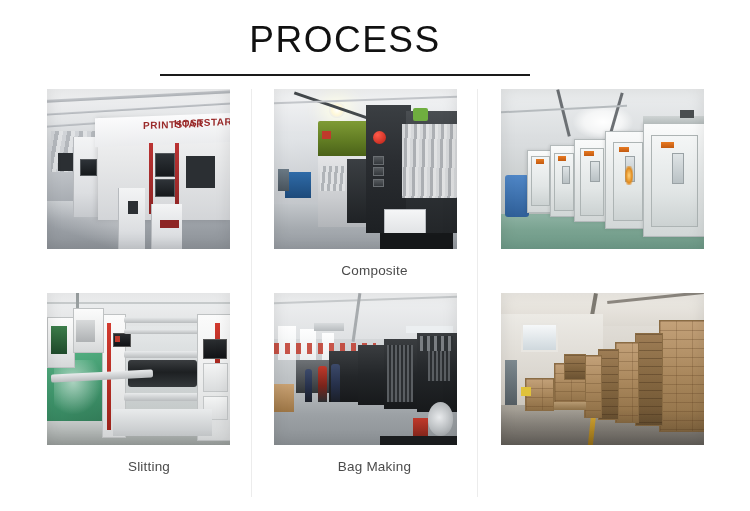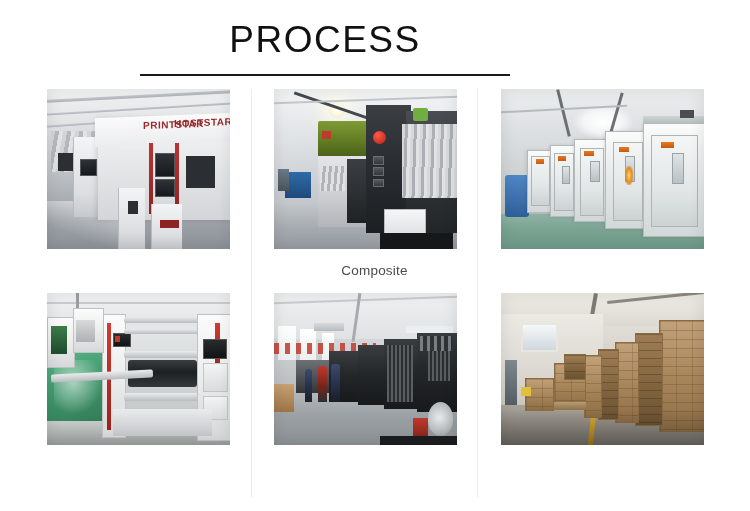--- a/index.html
+++ b/index.html
@@ -13,20 +13,21 @@
     overflow: hidden;
     font-family: "Liberation Sans", sans-serif;
     position: relative;
   }
 
   
   .header {
     width: 650px;
     padding-top: 18px;
     text-align: center;
+    padding-left: 20px;
   }
   .page-title {
     font-family: "Liberation Sans", sans-serif;
     font-size: 37px;
     line-height: 44px;
     font-weight: 400;
     letter-spacing: 1.5px;
     color: #111111;
     margin: 0;
   }
@@ -544,20 +545,21 @@
 
       <div class="layer p4-frame" style="left:82%;top:14%;width:18%;height:82%"></div>
       <div class="layer p4-red" style="left:92%;top:20%;width:5px;height:34%"></div>
       <div class="layer p4-screen" style="left:85%;top:30%;width:12%;height:12%"></div>
       <div class="layer p4-panel" style="left:85%;top:46%;width:13%;height:18%"></div>
       <div class="layer p4-panel" style="left:85%;top:68%;width:13%;height:14%"></div>
 
       <div class="layer" style="left:36%;top:76%;width:54%;height:18%;background:linear-gradient(180deg,#e9ebec,#c3c6c8)"></div>
       <div class="vignette"></div>
     </div>
+    <div class="caption">Slitting</div>
   </div>
 
   <div class="cell c5 col-div">
     <div class="photo">
       <div class="layer p5-bg"></div>
       <div class="layer p5-ceil"></div>
       <div class="layer" style="left:0;top:4%;width:100%;height:2px;background:#c9ccce;transform:skewY(-2deg)"></div>
       <div class="layer" style="left:44%;top:0;width:3px;height:32%;background:#a7abae;transform:rotate(8deg)"></div>
       <div class="layer p5-win" style="left:2%;top:22%;width:10%;height:22%"></div>
       <div class="layer p5-win" style="left:14%;top:24%;width:9%;height:20%"></div>
@@ -578,20 +580,21 @@
       <div class="layer" style="left:80%;top:28%;width:18%;height:10%;background:repeating-linear-gradient(90deg,#7a7e82 0 3px,#2f3336 3px 7px)"></div>
 
       <div class="layer p5-person" style="left:24%;top:48%;width:5%;height:24%"></div>
       <div class="layer p5-person2" style="left:31%;top:47%;width:5%;height:25%"></div>
       <div class="layer p5-person2" style="left:17%;top:50%;width:4%;height:22%"></div>
       <div class="layer p5-reel" style="left:84%;bottom:6%;width:14%;height:22%"></div>
       <div class="layer" style="left:76%;bottom:4%;width:8%;height:14%;background:linear-gradient(180deg,#c0392b,#7d241a)"></div>
       <div class="layer" style="left:58%;bottom:0;width:42%;height:6%;background:#1b1d1f"></div>
       <div class="vignette"></div>
     </div>
+    <div class="caption">Bag Making</div>
   </div>
 
   <div class="cell c6">
     <div class="photo">
       <div class="layer p6-bg"></div>
       <div class="layer p6-ceil"></div>
       <div class="layer" style="left:44%;top:0;width:4px;height:30%;background:#7e7a72;transform:rotate(10deg)"></div>
       <div class="layer" style="left:52%;top:2%;width:48%;height:3px;background:#8d8880;transform:rotate(-6deg)"></div>
       <div class="layer p6-wall"></div>
       <div class="layer p6-window"></div>

